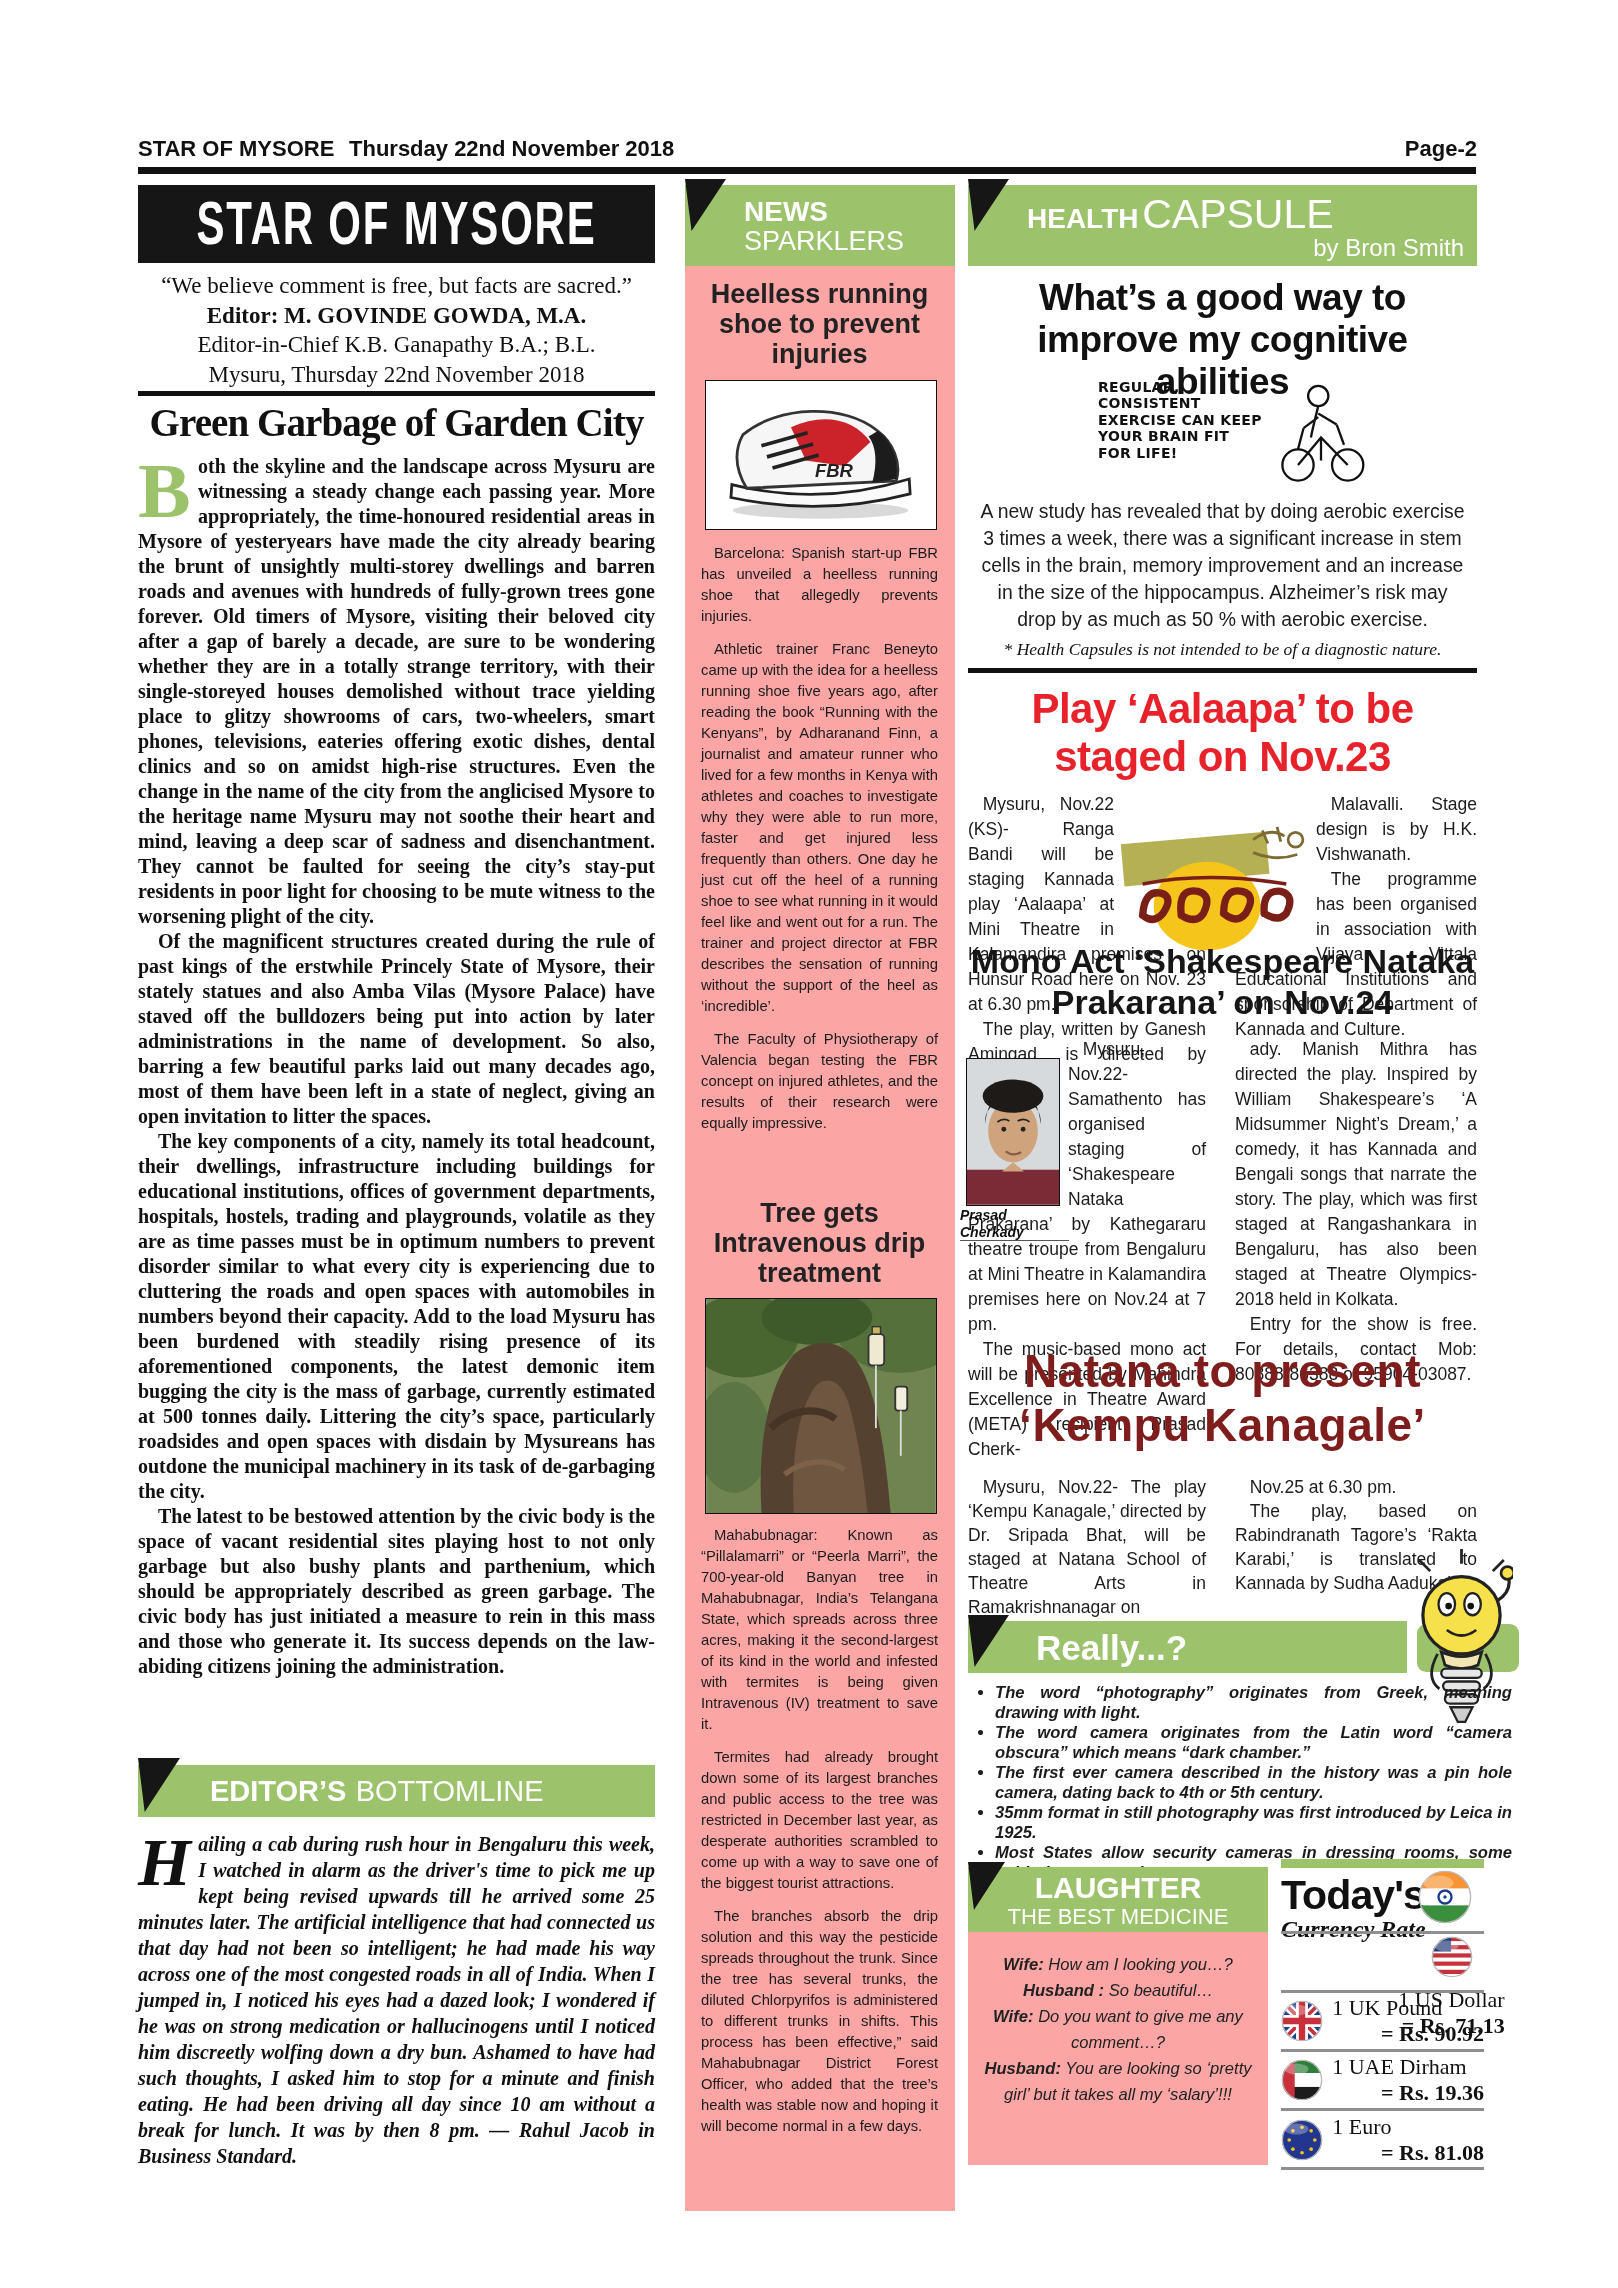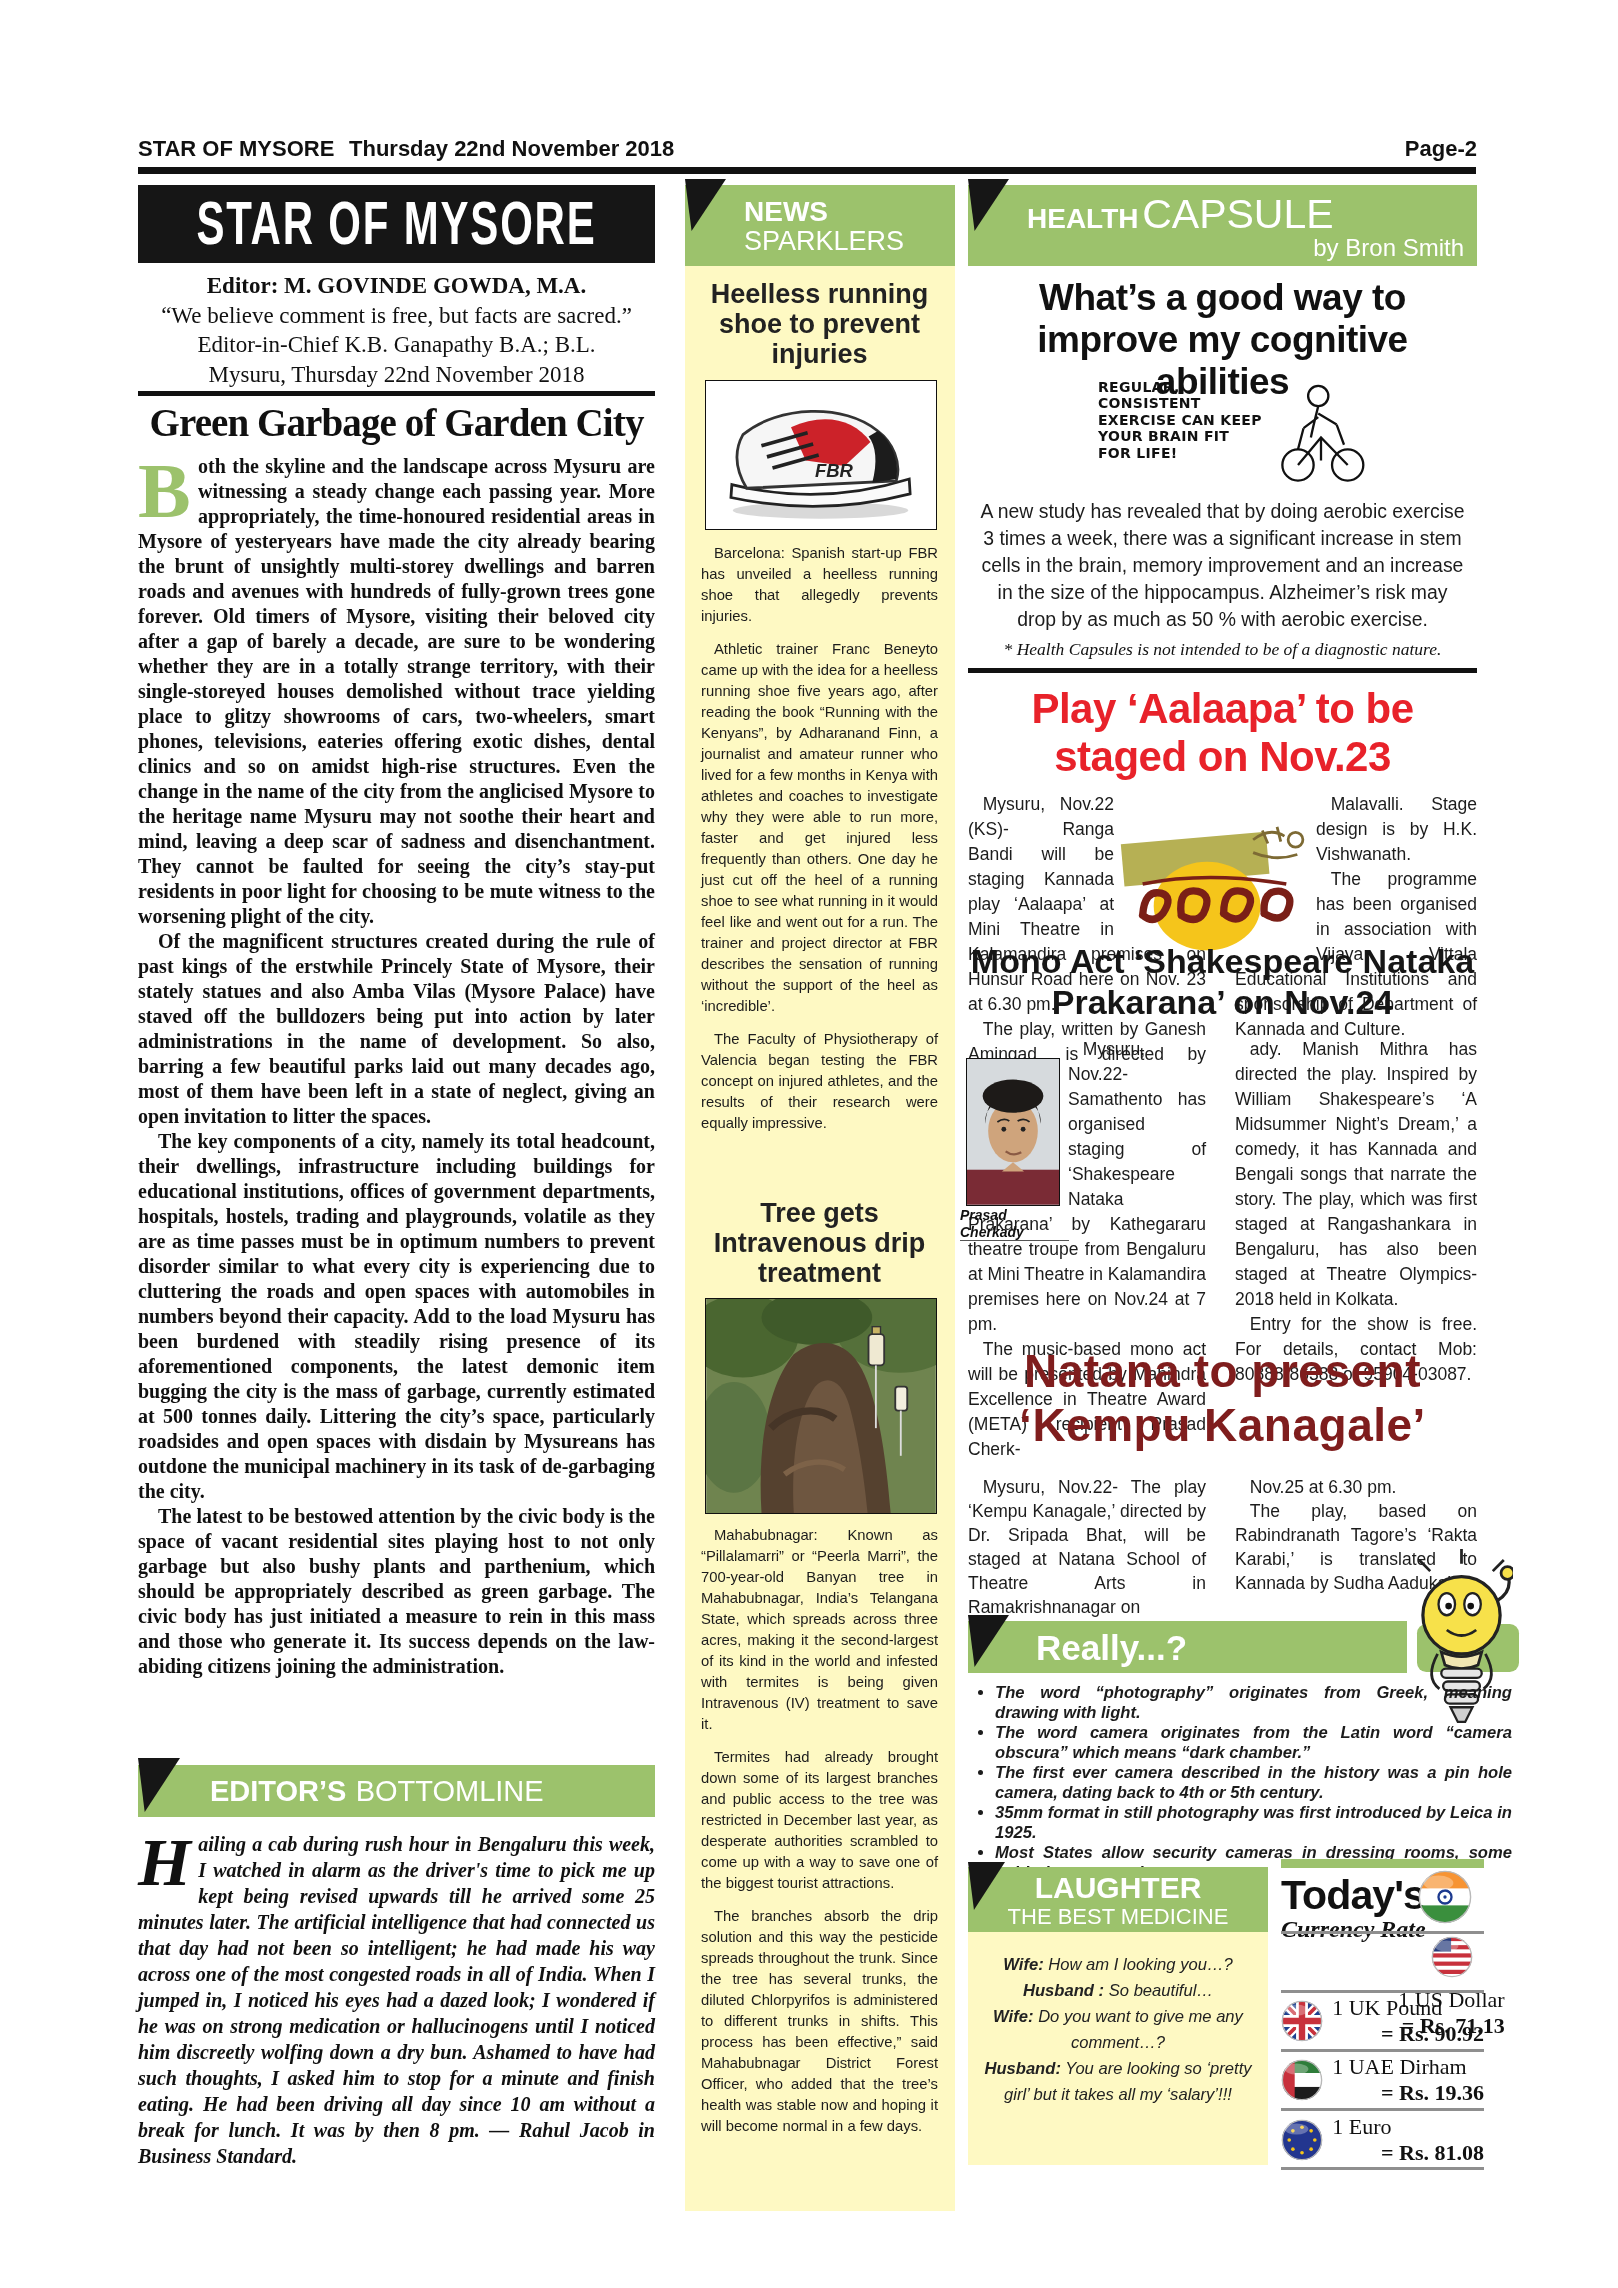--- a/index.html
+++ b/index.html
@@ -2,21 +2,21 @@
 <html style="font-size:14.8px"><head>
 <meta charset="utf-8">
 <style>
   html,body{margin:0;padding:0;background:#fff;}
   .page{position:relative;width:1619px;height:2289px;background:#fff;overflow:hidden;
         font-family:"Liberation Serif",serif;color:#111;}
   .abs{position:absolute;}
   .center{text-align:center;}
   .just{text-align:justify;}
   .greenbar{background:#9cc26c;color:#fff;}
-  .graybg{background:#fef9c3;}
+  .graybg{background:#fca5a5;}
   .fold{background:#161616;clip-path:polygon(0 0,100% 0,16% 100%);}
   .rule{background:#111;}
   .sep{background:#8f8f8f;}
   
   .hdrtxt{font:bold 22px/24px "Liberation Sans",sans-serif;}
   
   .mastbox{background:#161616;color:#fff;display:flex;align-items:center;justify-content:center;}
   .masttitle{font:bold 42px/42px "Liberation Sans",sans-serif;letter-spacing:1.8px;transform:scaleY(1.45);}
   .motto{font:23px/29.5px "Liberation Serif",serif;}
   .edtitle{font:bold 39px/42px "Liberation Serif",serif;letter-spacing:-0.9px;}
@@ -69,22 +69,22 @@
 
   <div class="abs hdrtxt" style="left:138px;top:137px;">STAR OF MYSORE</div>
   <div class="abs hdrtxt" style="left:349px;top:137px;text-align:center;">Thursday 22nd November 2018</div>
   <div class="abs hdrtxt" style="right:142px;top:137px;">Page-2</div>
   <div class="abs rule" style="left:138px;top:167px;width:1338px;height:7.4px;"></div>
 
   <div class="abs mastbox" style="left:138px;top:185px;width:517px;height:78px;">
     <span class="masttitle">STAR OF MYSORE</span>
   </div>
   <div class="abs motto center" style="left:138px;top:271px;width:517px;">
+    <div>“We believe comment is free, but facts are sacred.”</div>
     <div style="font-weight:bold;">Editor: M. GOVINDE GOWDA, M.A.</div>
-    <div>“We believe comment is free, but facts are sacred.”</div>
     <div>Editor-in-Chief K.B. Ganapathy B.A.; B.L.</div>
     <div>Mysuru, Thursday 22nd November 2018</div>
   </div>
   <div class="abs rule" style="left:138px;top:391px;width:517px;height:4.6px;"></div>
 
   <div class="abs edtitle center" style="left:138px;top:402px;width:517px;">Green Garbage of Garden City</div>
 
   <div class="abs edbody just" style="left:138px;top:454px;width:517px;">
     <p><span class="dropcap">B</span><span>oth the skyline and the landscape across Mysuru are witnessing a steady change each passing year. More appropriately, the time-honoured residential areas in Mysore of yesteryears have made the city already bearing the brunt of unsightly multi-storey dwellings and barren roads and avenues with hundreds of fully-grown trees gone forever. Old timers of Mysore, visiting their beloved city after a gap of barely a decade, are sure to be wondering whether they are in a totally strange territory, with their single-storeyed houses demolished without trace yielding place to glitzy showrooms of cars, two-wheelers, smart phones, televisions, eateries offering exotic dishes, dental clinics and so on amidst high-rise structures. Even the change in the name of the city from the anglicised Mysore to the heritage name Mysuru may not soothe their heart and mind, leaving a deep scar of sadness and disenchantment. They cannot be faulted for seeing the city’s stay-put residents in poor light for choosing to be mute witness to the worsening plight of the city.</span></p>
     <p>Of the magnificent structures created during the rule of past kings of the erstwhile Princely State of Mysore, their stately statues and also Amba Vilas (Mysore Palace) have staved off the bulldozers being put into action by later administrations in the name of development. So also, barring a few beautiful parks laid out many decades ago, most of them have been left in a state of neglect, giving an open invitation to litter the spaces.</p>

